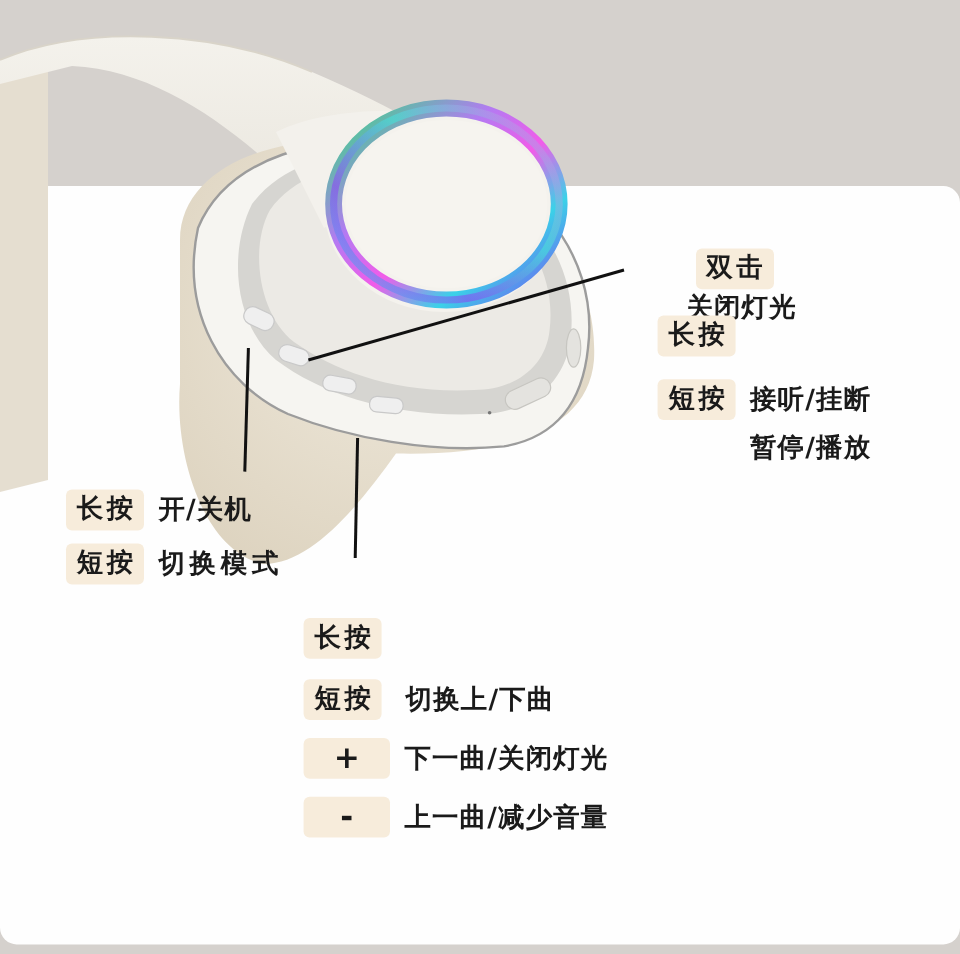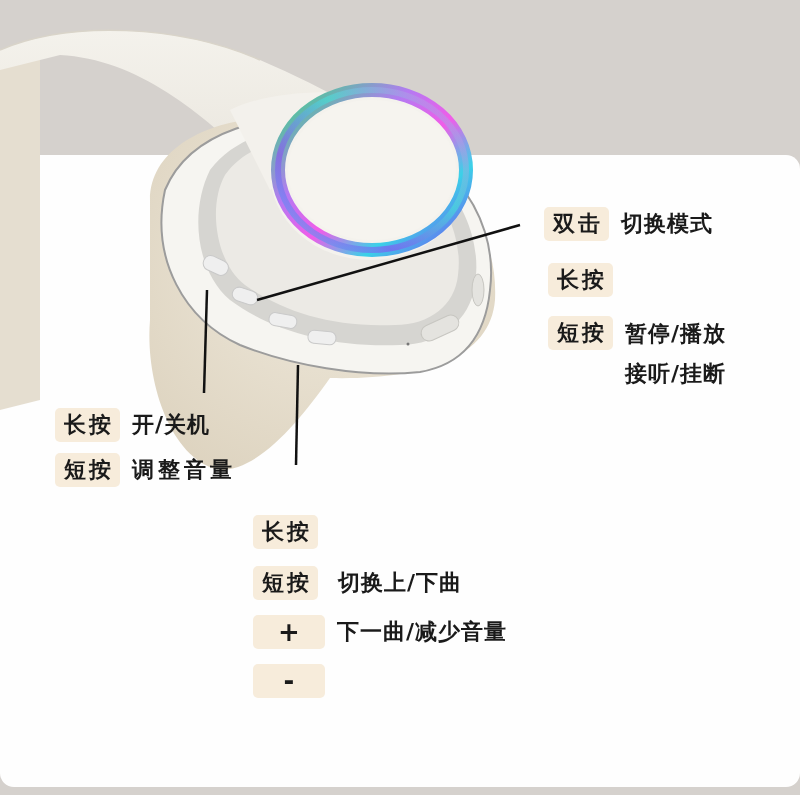--- a/index.html
+++ b/index.html
@@ -97,51 +97,52 @@
 
     <rect x="420" y="320" width="40" height="16" rx="8" fill="#e4e3df" stroke="#c7c6c1" transform="rotate(-25 440 328)"></rect>
     <ellipse cx="478" cy="290" rx="6" ry="16" fill="#e4e3df" stroke="#c7c6c1"></ellipse>
     <circle cx="408" cy="344" r="1.5" fill="#777"></circle>
 
     <line x1="257" y1="300" x2="520" y2="225" stroke="#111" stroke-width="2.5"></line>
     <line x1="207" y1="290" x2="204" y2="393" stroke="#111" stroke-width="2.5"></line>
     <line x1="298" y1="365" x2="296" y2="465" stroke="#111" stroke-width="2.5"></line>
   </svg>
 
-  <div class="row" style="left:544px; top:207px;">
+  <div class="row" style="left:560px; top:207px;flex-direction:column;">
     <div class="badge">双击</div>
-    <div class="desc">切换模式</div>
+    <div class="desc">关闭灯光</div>
   </div>
   <div class="row" style="left:548px; top:263px;">
     <div class="badge">长按</div>
   </div>
   <div class="row" style="left:548px; top:316px; align-items:flex-start;">
     <div class="badge">短按</div>
     <div class="desc multi" style="margin-top:-2px;">
+      <div>接听/挂断</div>
       <div>暂停/播放</div>
-      <div>接听/挂断</div>
     </div>
   </div>
 
   <div class="row" style="left:55px; top:408px;">
     <div class="badge">长按</div>
     <div class="desc">开/关机</div>
   </div>
   <div class="row" style="left:55px; top:453px;">
     <div class="badge">短按</div>
-    <div class="desc" style="letter-spacing:4px;">调整音量</div>
+    <div class="desc" style="letter-spacing:4px;">切换模式</div>
   </div>
 
   <div class="row" style="left:253px; top:515px;">
     <div class="badge">长按</div>
   </div>
   <div class="row" style="left:253px; top:566px;">
     <div class="badge">短按</div>
     <div class="desc" style="margin-left:20px;">切换上/下曲</div>
   </div>
   <div class="row" style="left:253px; top:615px;">
     <div class="badge wide">+</div>
-    <div class="desc">下一曲/减少音量</div>
+    <div class="desc">下一曲/关闭灯光</div>
   </div>
   <div class="row" style="left:253px; top:664px;">
     <div class="badge wide">-</div>
+    <div class="desc">上一曲/减少音量</div>
   </div>
 </div>
 
 </body></html>

